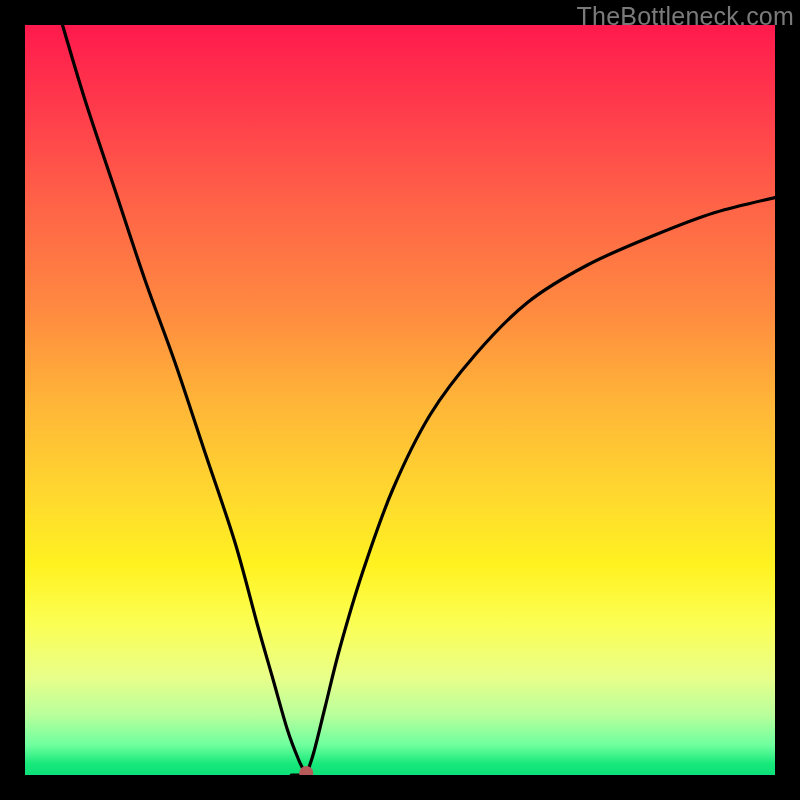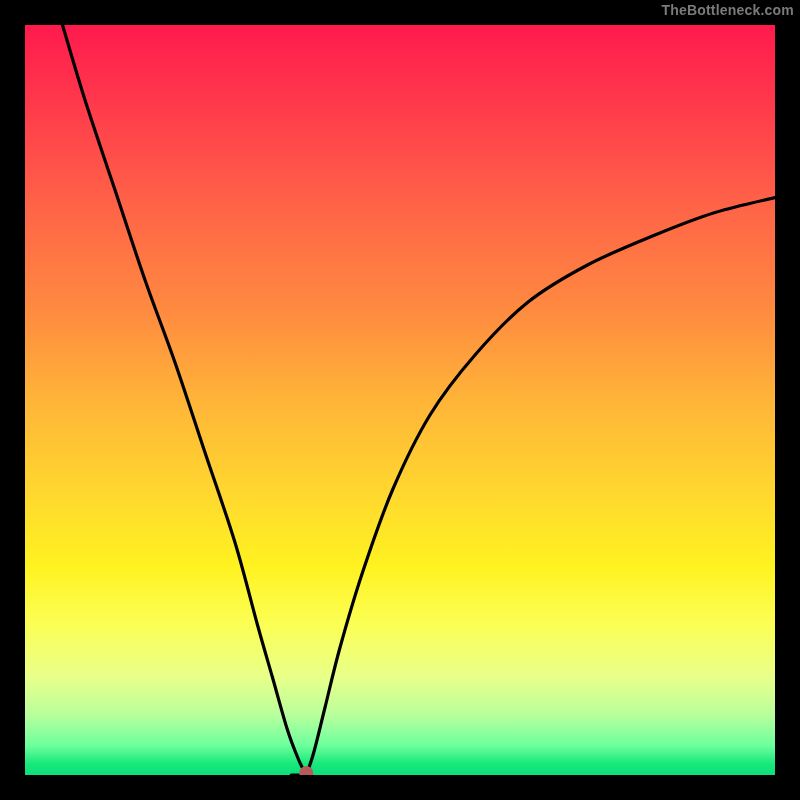--- a/index.html
+++ b/index.html
@@ -38,22 +38,22 @@
       #6fff9e 96%,
       #18e87a 98.5%,
       #0de07a 100%
     );
   }
   .watermark {
     position: absolute;
     top: 2px;
     right: 6px;
     color: #7a7a7a;
-    font-size: 14px;
-    font-weight: 700;
+    font-size: 25px;
+    font-weight: 400;
     letter-spacing: 0.2px;
     user-select: none;
   }
   svg.curve {
     position: absolute;
     left: 0;
     top: 0;
     width: 750px;
     height: 750px;
   }

